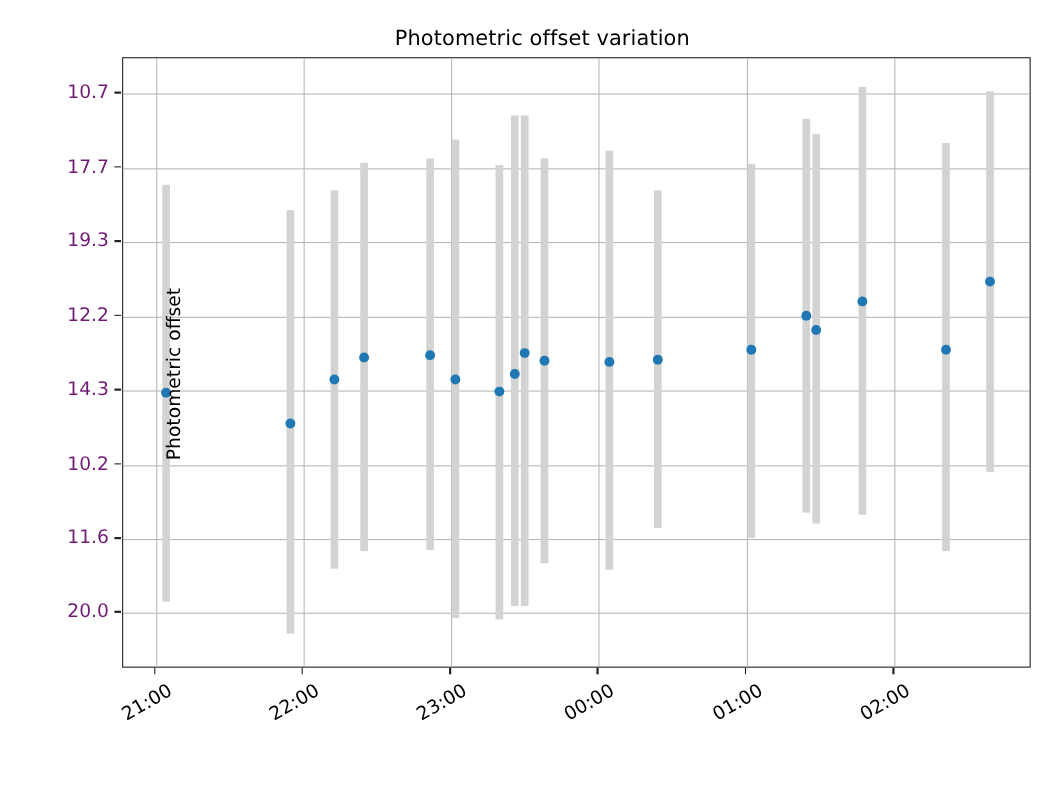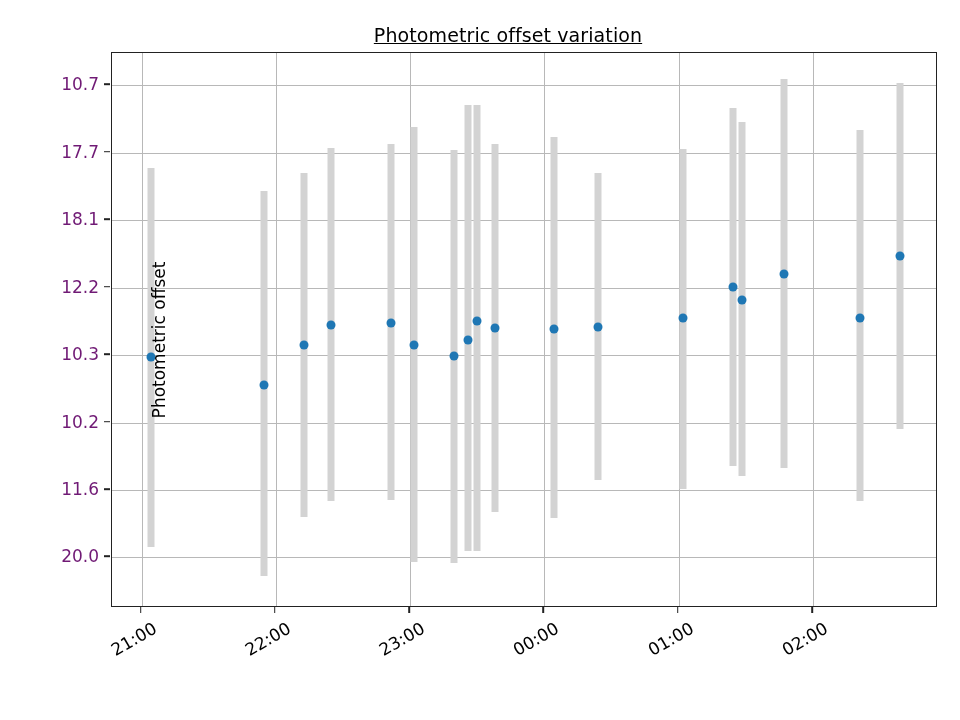--- a/index.html
+++ b/index.html
@@ -15,21 +15,21 @@
   #chart-title{
     position:absolute;
     left:0;top:24px;width:960px;
     text-align:center;
     font-size:19px;
     color:#000000;
     letter-spacing:0.1px;
     white-space:nowrap;
   }
   
-  #chart-title span{position:relative;left:28px;text-decoration:underline;}
+  #chart-title span{position:relative;left:13px;}
 
   
   #axes{
     position:absolute;
     left:111px;top:52px;
     width:826px;height:555px;
     border:1.6px solid #222222;
     box-sizing:border-box;
     background:#ffffff;
     overflow:hidden;
@@ -176,25 +176,25 @@
   </div>
 
   <div id="yticks">
       <div class="ytick-mark" style="top: 556.42px;"></div>
       <div class="ytick-label" style="top: 556.42px;">20.0</div>
       <div class="ytick-mark" style="top: 488.99px;"></div>
       <div class="ytick-label" style="top: 488.99px;">11.6</div>
       <div class="ytick-mark" style="top: 421.55px;"></div>
       <div class="ytick-label" style="top: 421.55px;">10.2</div>
       <div class="ytick-mark" style="top: 354.11px;"></div>
-      <div class="ytick-label" style="top: 354.11px;">10.3</div>
+      <div class="ytick-label" style="top: 354.11px;">14.3</div>
       <div class="ytick-mark" style="top: 286.68px;"></div>
       <div class="ytick-label" style="top: 286.68px;">12.2</div>
       <div class="ytick-mark" style="top: 219.24px;"></div>
-      <div class="ytick-label" style="top: 219.24px;">18.1</div>
+      <div class="ytick-label" style="top: 219.24px;">19.3</div>
       <div class="ytick-mark" style="top: 151.81px;"></div>
       <div class="ytick-label" style="top: 151.81px;">17.7</div>
       <div class="ytick-mark" style="top: 84.37px;"></div>
       <div class="ytick-label" style="top: 84.37px;">10.7</div>
     </div>
   <div id="xticks">
       <div class="xtick-mark" style="left: 140.55px;"></div>
       <div class="xtick-label" style="left: 149.55px; transform: translateX(-100%) rotate(-30deg);">21:00</div>
       <div class="xtick-mark" style="left: 274.86px;"></div>
       <div class="xtick-label" style="left: 283.86px; transform: translateX(-100%) rotate(-30deg);">22:00</div>

